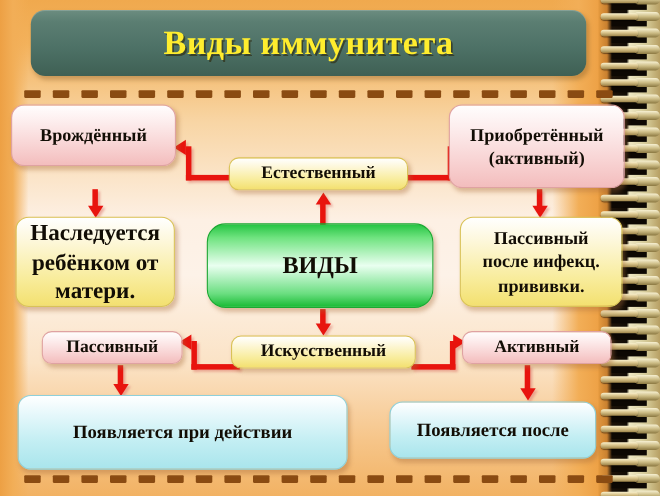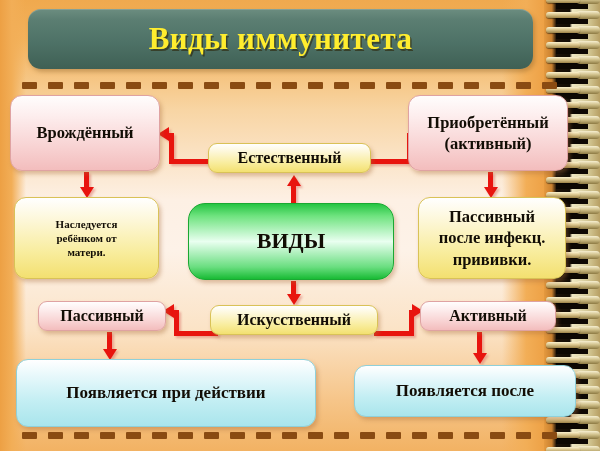--- a/index.html
+++ b/index.html
@@ -100,31 +100,31 @@
   }
   .green {
     background: linear-gradient(to bottom, #25c442 0%, #6fe37f 16%, #e9fff0 50%, #6ade80 84%, #19bb35 100%);
     border: 1.4px solid #1aa832;
   }
   .blue {
     background: linear-gradient(to bottom, #ffffff 0%, #e7f8fb 24%, #c3eef3 62%, #a9e5ec 100%);
     border: 1.2px solid #8fd0d9;
   }
 
-  #n-innate      { left: 10px;  top: 95px;  width: 150px; height: 76px; font-size: 16.5px; }
+  #n-innate      { left: 10px;  top: 95px;  width: 150px; height: 56px; font-size: 16.5px; }
   #n-acquired    { left: 408px; top: 95px;  width: 160px; height: 76px; font-size: 16.5px; }
   #n-natural     { left: 208px; top: 143px; width: 163px; height: 30px; font-size: 16px; border-radius: 9px; }
-  #n-inherited   { left: 14px;  top: 197px; width: 145px; height: 82px; font-size: 11px; }
+  #n-inherited   { left: 14px;  top: 197px; width: 145px; height: 82px; font-size: 21px; }
   #n-after-inf   { left: 418px; top: 197px; width: 148px; height: 82px; font-size: 16.5px; }
   #n-core        { left: 188px; top: 203px; width: 206px; height: 77px; font-size: 22px; border-radius: 17px; }
   #n-passive     { left: 38px;  top: 301px; width: 128px; height: 30px; font-size: 16px; border-radius: 9px; }
   #n-artificial  { left: 210px; top: 305px; width: 168px; height: 30px; font-size: 16px; border-radius: 9px; }
   #n-active      { left: 420px; top: 301px; width: 136px; height: 30px; font-size: 16px; border-radius: 9px; }
   #n-serum       { left: 16px;  top: 359px; width: 300px; height: 68px; font-size: 17px; }
-  #n-vaccine     { left: 354px; top: 365px; width: 222px; height: 52px; font-size: 17px; }
+  #n-vaccine     { left: 354px; top: 365px; width: 188px; height: 52px; font-size: 17px; }
 
   
   .arrow { position: absolute; }
   .arrow .shaft-v { position: absolute; width: 5px; background: #e8140e; }
   .arrow .shaft-h { position: absolute; height: 5px; background: #e8140e; }
   .head-up, .head-down, .head-left, .head-right {
     position: absolute; width: 0; height: 0;
   }
   .head-down { border-left: 7px solid transparent; border-right: 7px solid transparent; border-top: 11px solid #e8140e; }
   .head-up   { border-left: 7px solid transparent; border-right: 7px solid transparent; border-bottom: 11px solid #e8140e; }

